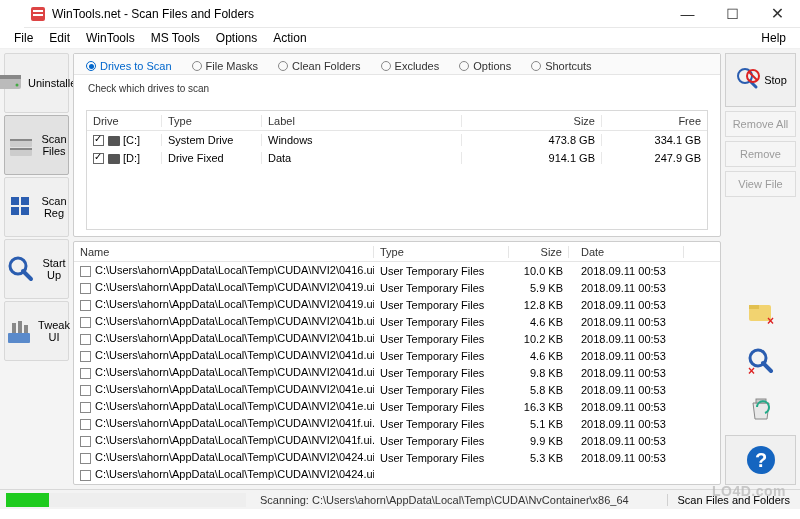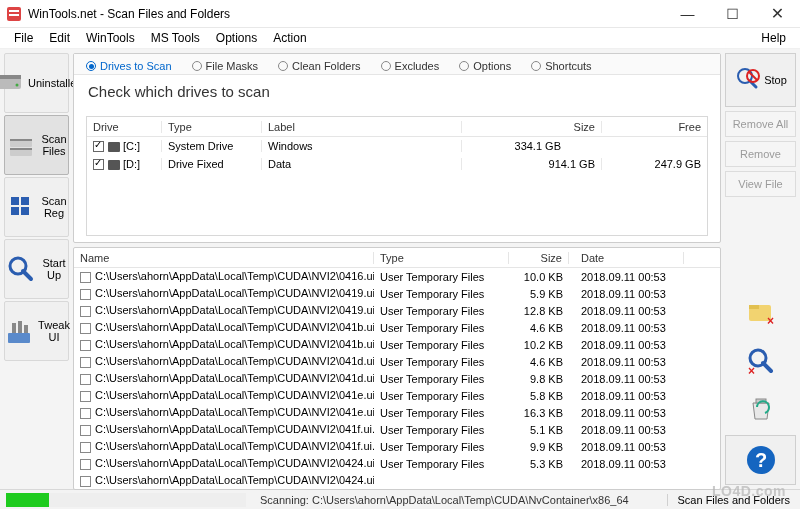--- a/index.html
+++ b/index.html
@@ -12,20 +12,21 @@
   overflow: hidden;
   position: relative;
 }
 .titlebar {
   height: 28px;
   background: #fff;
   display: flex;
   align-items: center;
   padding: 0 0 0 6px;
   border-bottom: 1px solid #e8e8e8;
+  margin-left: 24px;
 }
 .titlebar .appicon { width:16px; height:16px; margin-right:6px; display:inline-block; }
 .titlebar .title { font-size:12px; color:#000; }
 .winbtns { margin-left:auto; display:flex; height:100%; }
 .winbtn { width:45px; display:flex; align-items:center; justify-content:center; color:#333; font-size:14px; }
 .winbtn.close { font-size:16px; }
 
 .menubar {
   height:21px; display:flex; align-items:center; padding:0 6px; 
   background:#fff; border-bottom:1px solid #f0f0f0;
@@ -49,21 +50,21 @@
 
 .drivespanel { border:1px solid #cdcdcd; background:#fff; border-radius:2px; }
 .tabstrip { display:flex; padding:4px 8px 0 8px; gap:12px; background:#fafafa; border-bottom:1px solid #e5e5e5; }
 .tabitem { display:flex; align-items:center; gap:4px; font-size:11px; color:#333; padding:2px 4px; border-radius:2px; cursor:pointer; }
 .tabitem.active { color:#0066cc; }
 .tabradio { width:10px; height:10px; border:1px solid #888; border-radius:50%; display:inline-flex; align-items:center; justify-content:center; }
 .tabitem.active .tabradio { border-color:#0066cc; }
 .tabitem.active .tabradio::after { content:''; width:5px; height:5px; background:#0066cc; border-radius:50%; }
 
 .drivesbody { padding:6px 12px 6px 12px; }
-.driveshint { font-size:15px; color:#333; margin:2px 0 12px 2px; }
+.driveshint { font-size:10px; color:#333; margin:2px 0 12px 2px; }
 .driveslist { border:1px solid #d8d8d8; height:120px; overflow:hidden;margin-top:16px; }
 .dl-head, .dl-row { display:flex; }
 .dl-head { background:#fff; border-bottom:1px solid #e5e5e5; height:20px; align-items:center; }
 .dl-row { height:18px; align-items:center; }
 .dl-cell { padding:0 6px; border-right:1px solid #e8e8e8; font-size:11px; overflow:hidden; white-space:nowrap; }
 .dl-head .dl-cell { color:#333; font-weight:400; }
 .c-drive { width:75px; }
 .c-type { width:100px; }
 .c-label { width:200px; }
 .c-size { width:140px; text-align:right; }
@@ -223,20 +224,21 @@
             <div class="dl-cell c-type">Type</div>
             <div class="dl-cell c-label">Label</div>
             <div class="dl-cell c-size">Size</div>
             <div class="dl-cell c-free">Free</div>
           </div>
           <div id="drives-rows">
               <div class="dl-row">
                 <div class="dl-cell c-drive"><span class="drv-ck"></span><span class="drv-ico"></span>[C:]</div>
                 <div class="dl-cell c-type">System Drive</div>
                 <div class="dl-cell c-label">Windows</div>
+                <div class="dl-cell c-size">473.8 GB</div>
                 <div class="dl-cell c-free">334.1 GB</div>
               </div>
               <div class="dl-row">
                 <div class="dl-cell c-drive"><span class="drv-ck"></span><span class="drv-ico"></span>[D:]</div>
                 <div class="dl-cell c-type">Drive Fixed</div>
                 <div class="dl-cell c-label">Data</div>
                 <div class="dl-cell c-size">914.1 GB</div>
                 <div class="dl-cell c-free">247.9 GB</div>
               </div>
             </div>

